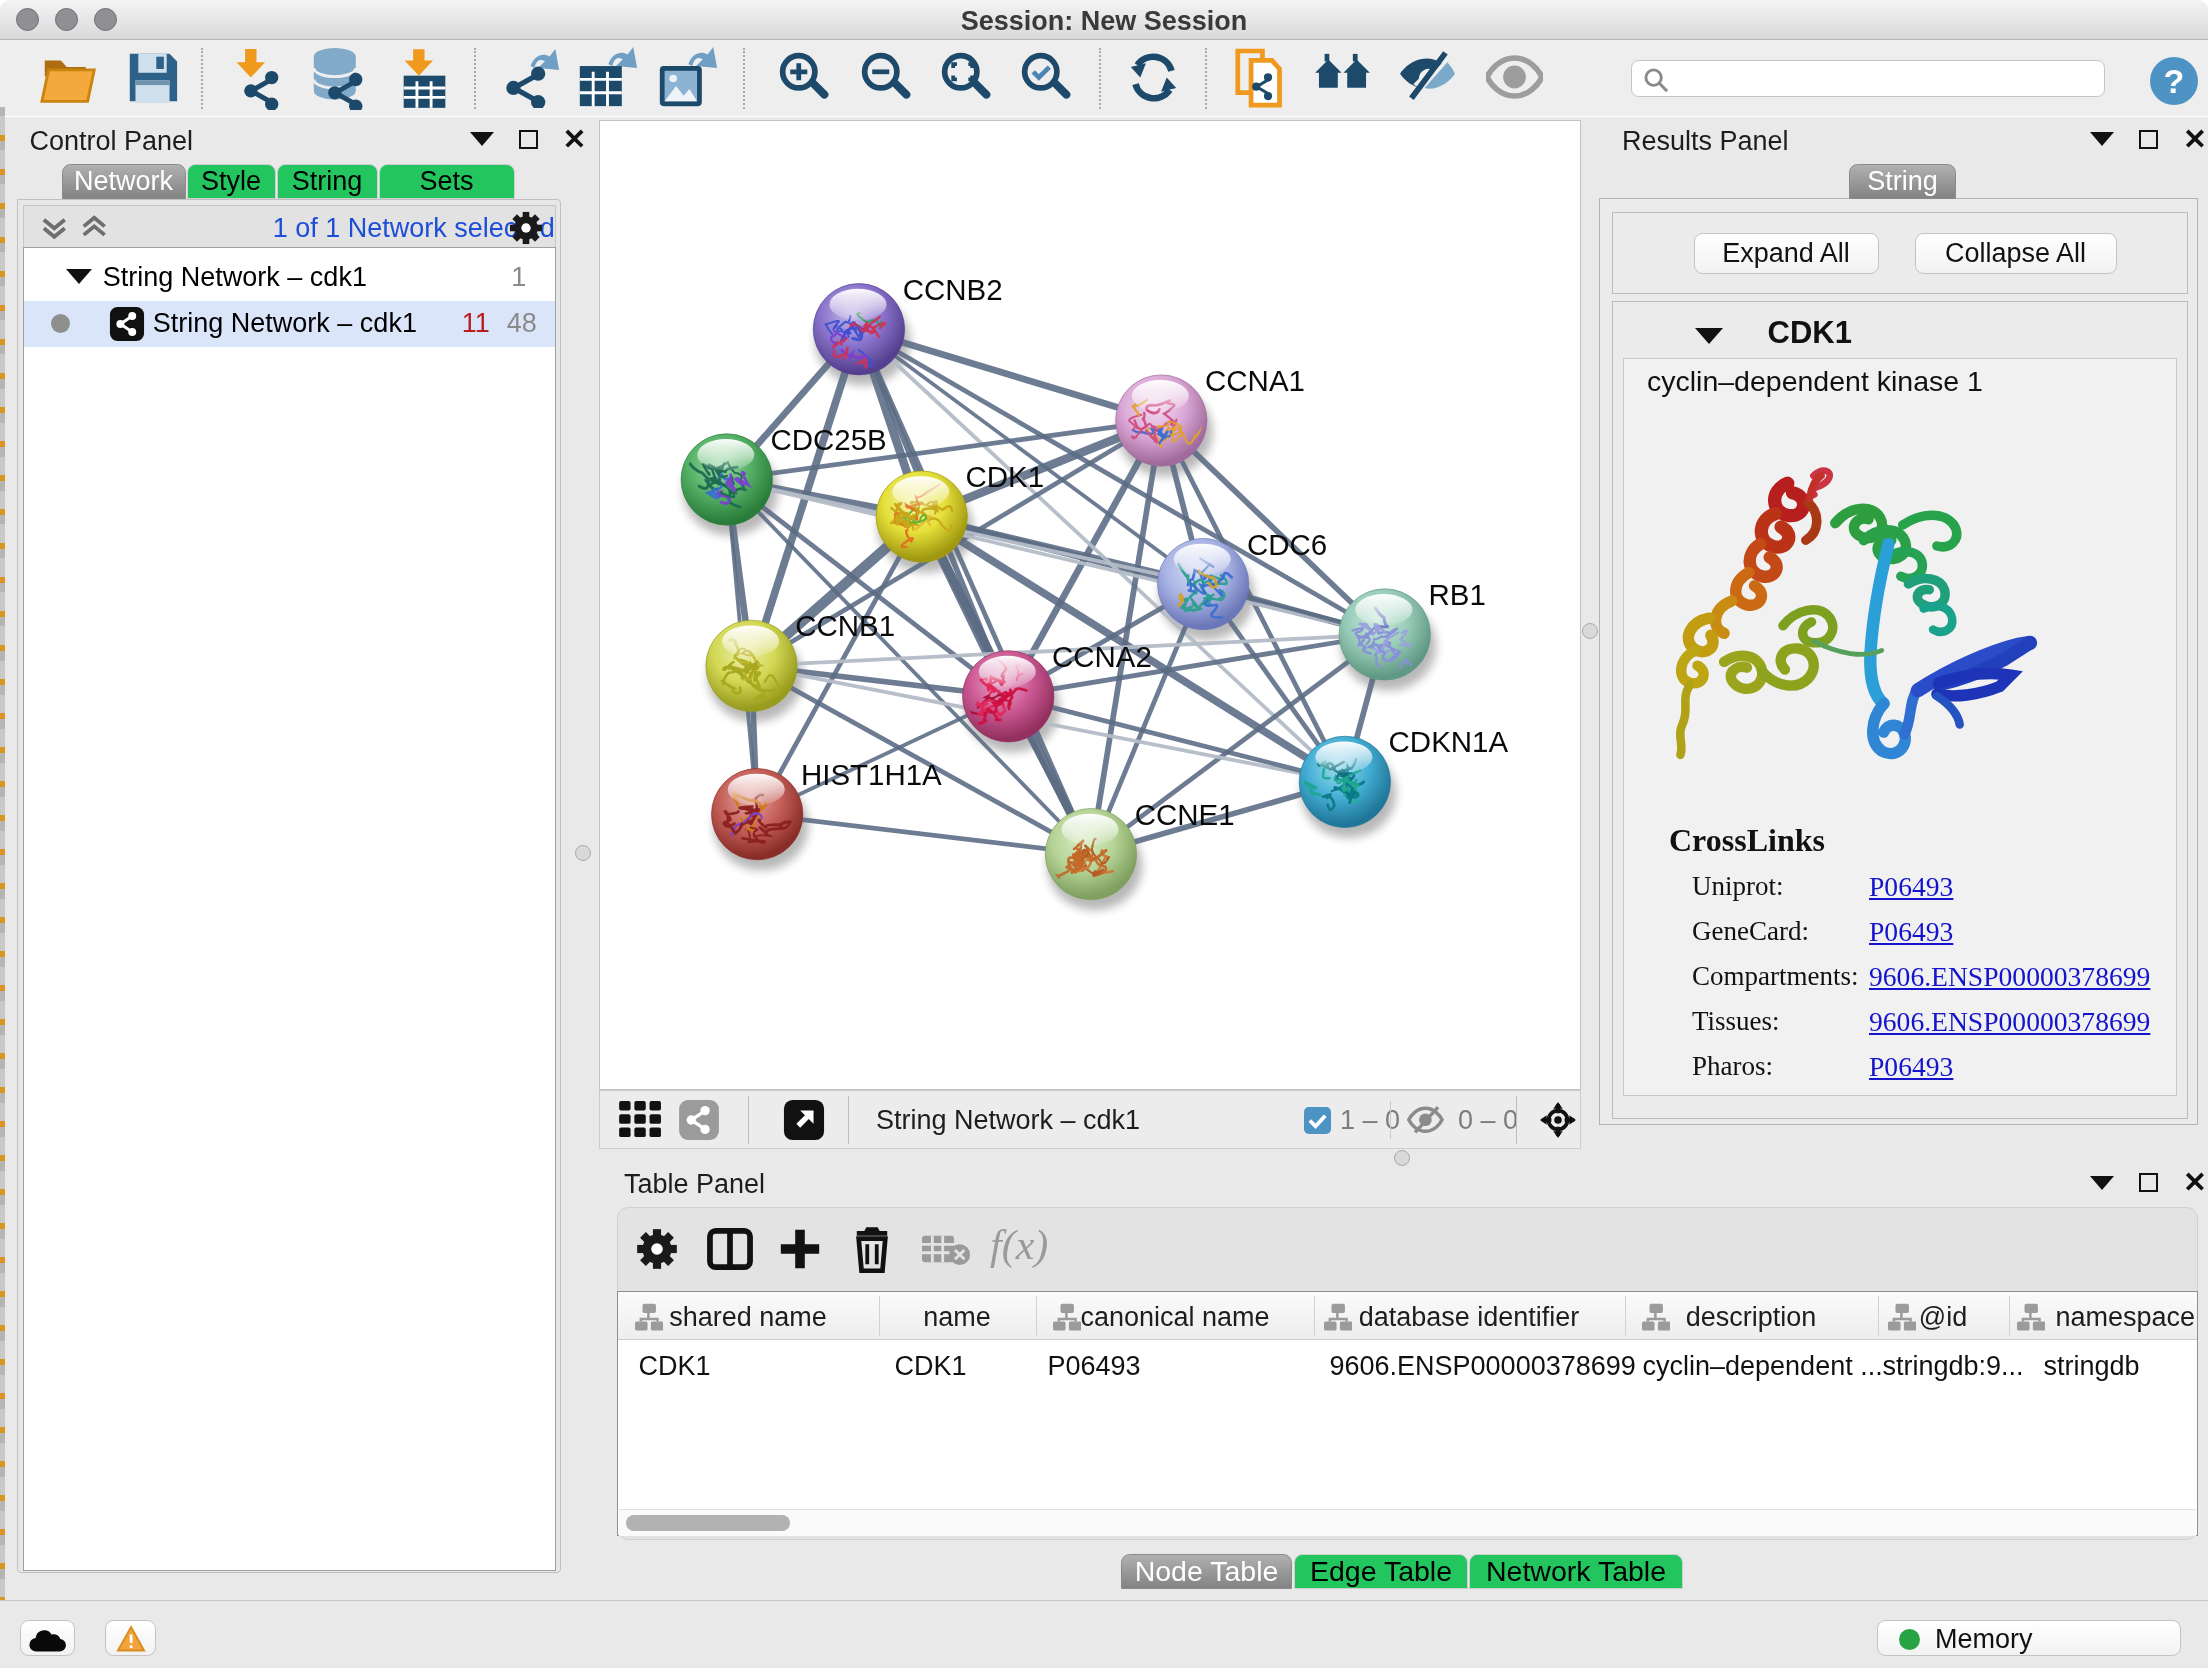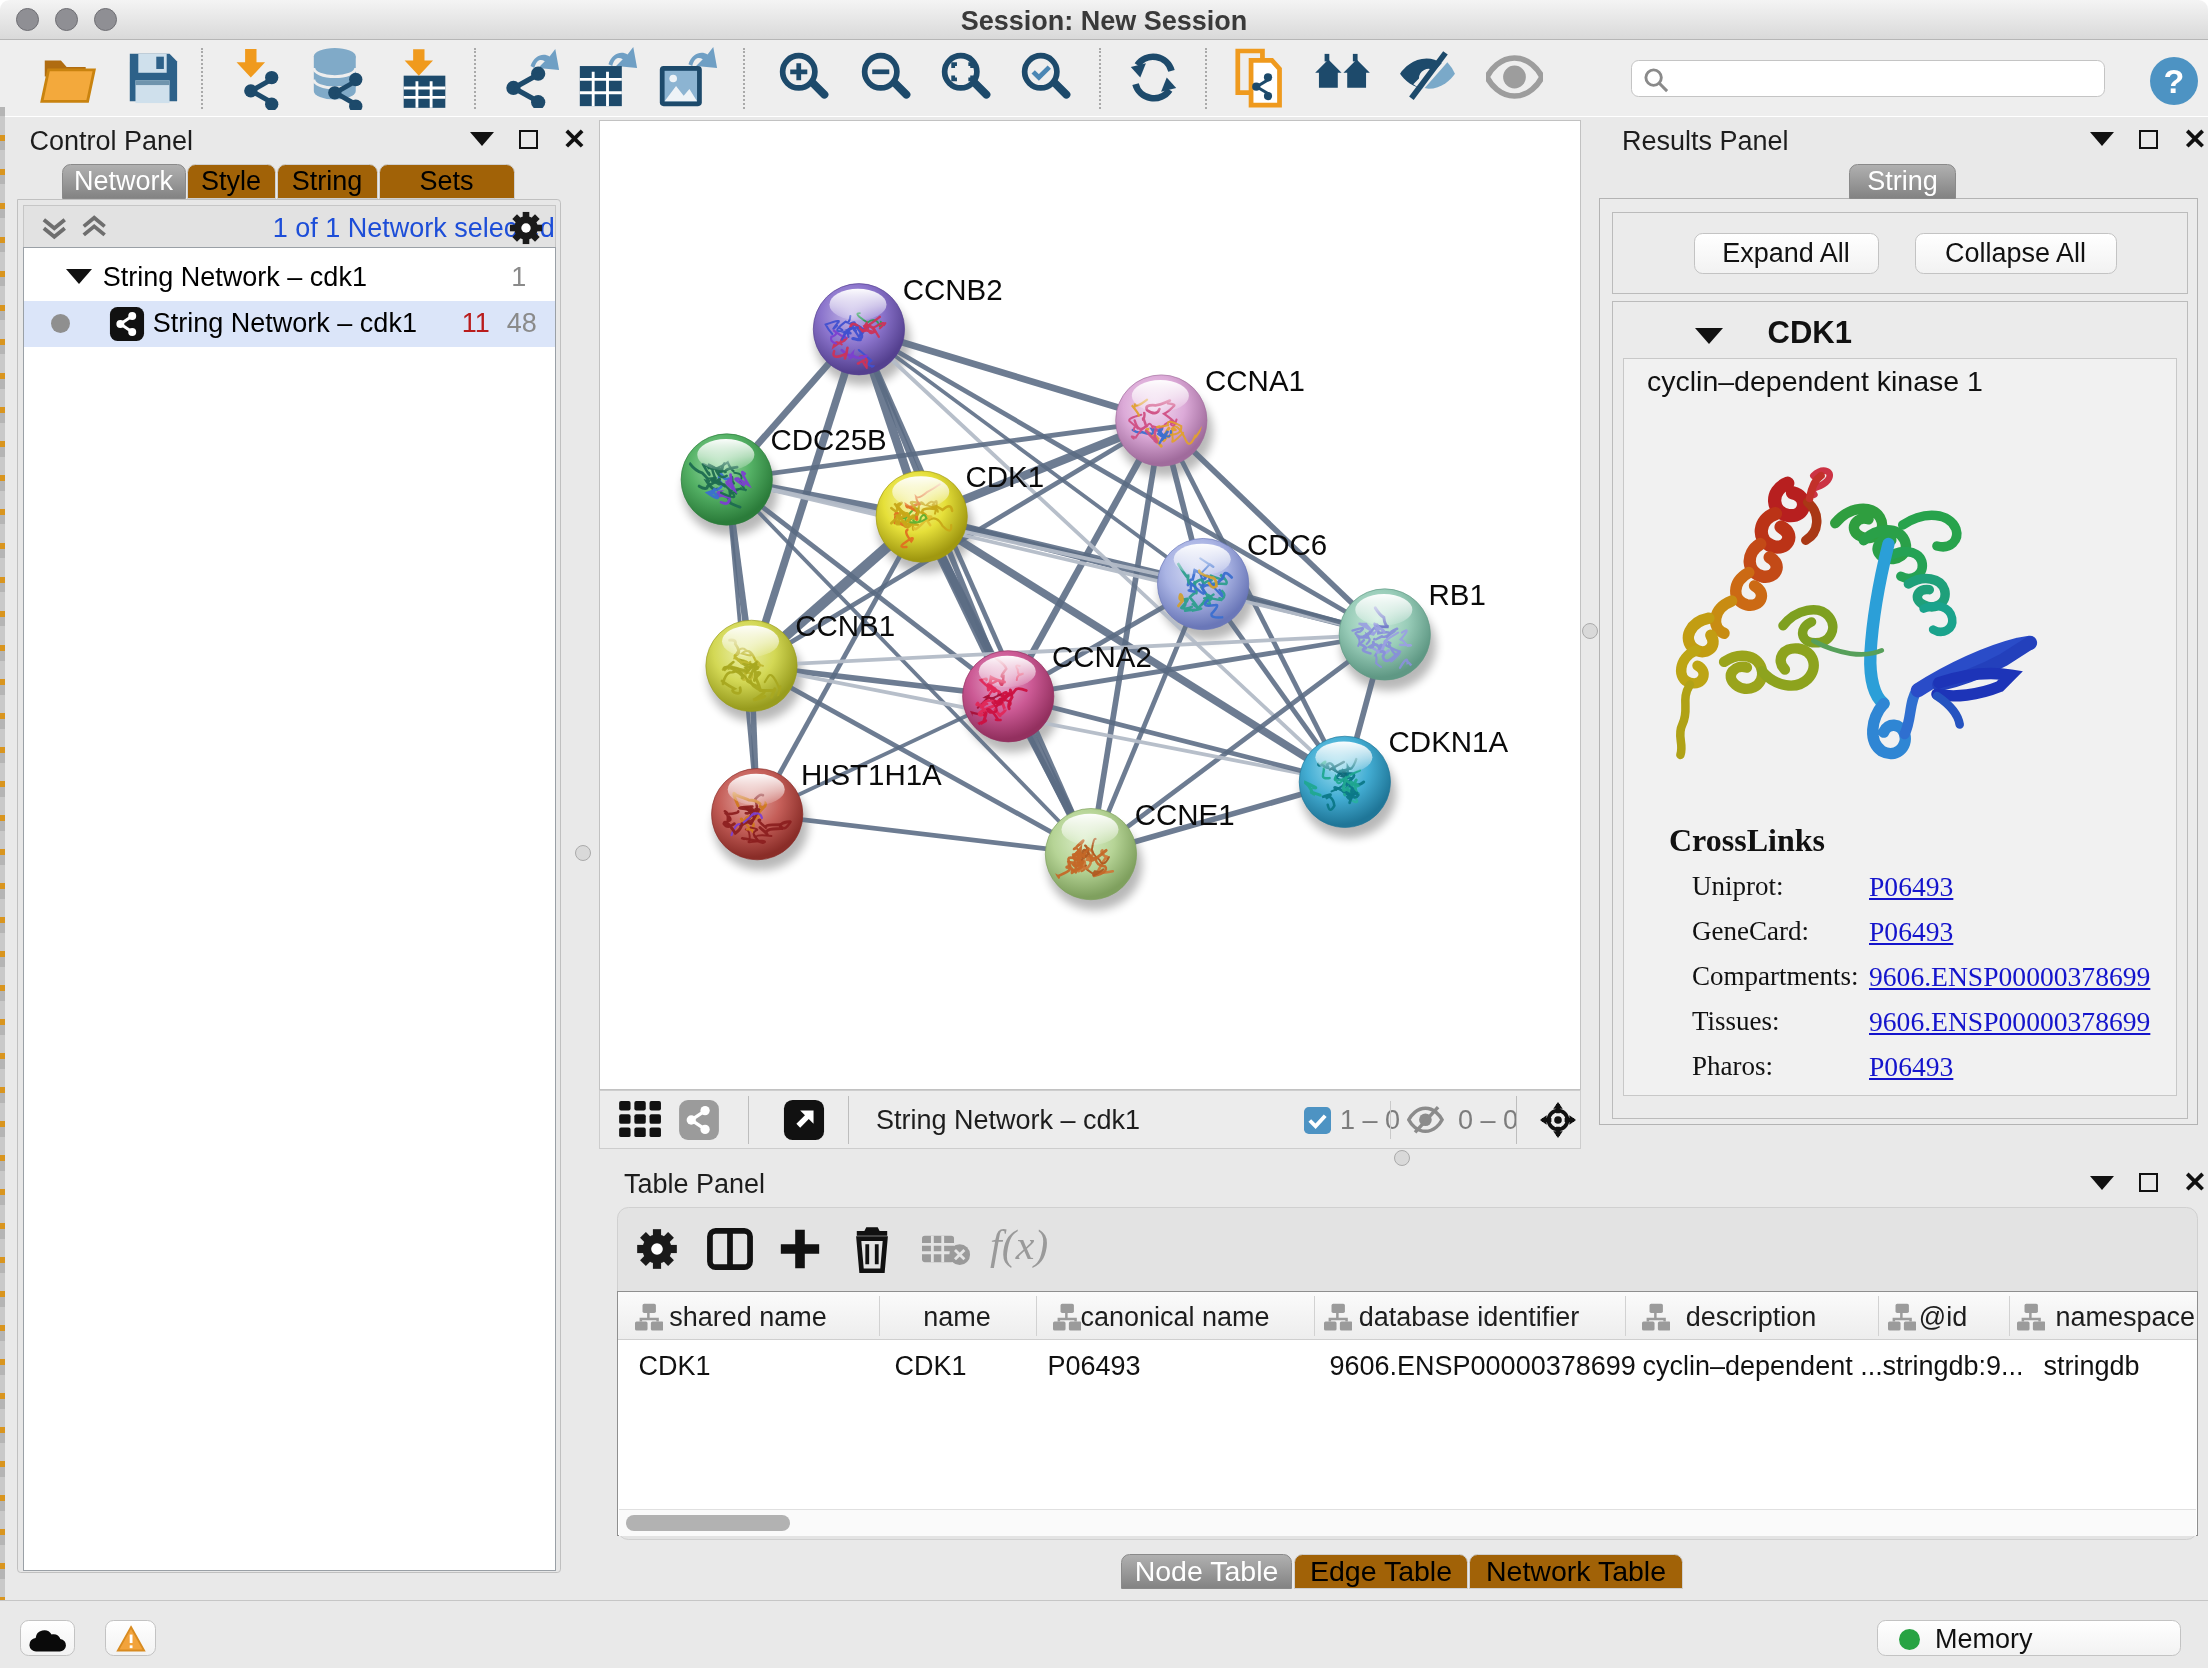--- a/index.html
+++ b/index.html
@@ -8,21 +8,21 @@
 .tl{position:absolute;top:7.6px;width:23px;height:23px;border-radius:50%;background:#8f8f94;border:1.9px solid #6f6f74}
 .title{position:absolute;top:5.7px;left:0;width:2208px;text-align:center;font-size:27px;font-weight:bold;color:#3a3a3a}
 .toolbar{left:0;top:40px;width:2208px;height:76px;background:#eeeeee;display:flex;align-items:center}
 .tbsep{width:0;height:61px;border-left:2.9px dotted #a9a9a9;margin:0}
 .panelbg{left:0;top:117px;width:2208px;height:1483px;background:#e9e9e9}
 .ptitle{font-size:27px;color:#1d1d1d}
 .pctl{position:absolute;display:flex;align-items:center;gap:25px}
 .tri{width:0;height:0;border-left:12.4px solid transparent;border-right:12.4px solid transparent;border-top:14.3px solid #111}
 .sq{width:19px;height:19px;border:2.9px solid #111}
 .bx{font-size:28.5px;font-weight:bold;color:#111;line-height:19px}
-.tab{position:absolute;height:35px;border-radius:8.6px 8.6px 0 0;border:1px solid #cfcfcf;background:#a16207;color:#000;font-size:27px;text-align:center;line-height:33px}
+.tab{position:absolute;height:35px;border-radius:8.6px 8.6px 0 0;border:1px solid #cfcfcf;background:#22c55e;color:#000;font-size:27px;text-align:center;line-height:33px}
 .tabsel{background:linear-gradient(#b0b0b0,#838383);color:#fff;border:1px solid #8a8a8a}
 .whitebox{background:#fff;border:1px solid #9aa0a6}
 .btn{background:linear-gradient(#ffffff,#f2f2f2);border:1px solid #c3c3c3;border-radius:8.6px;font-size:27px;color:#111;text-align:center}
 svg{display:block}
 .link{color:#1414cc;text-decoration:underline}
 .hsep{top:3.8px;height:40px;border-left:1px solid #d2d2d2}
 .treeic{top:10.5px;width:28.5px;height:28.5px}
 .hlab{top:9.5px;font-size:27px;color:#1d1d1d;text-align:center}
 </style></head><body>
 

